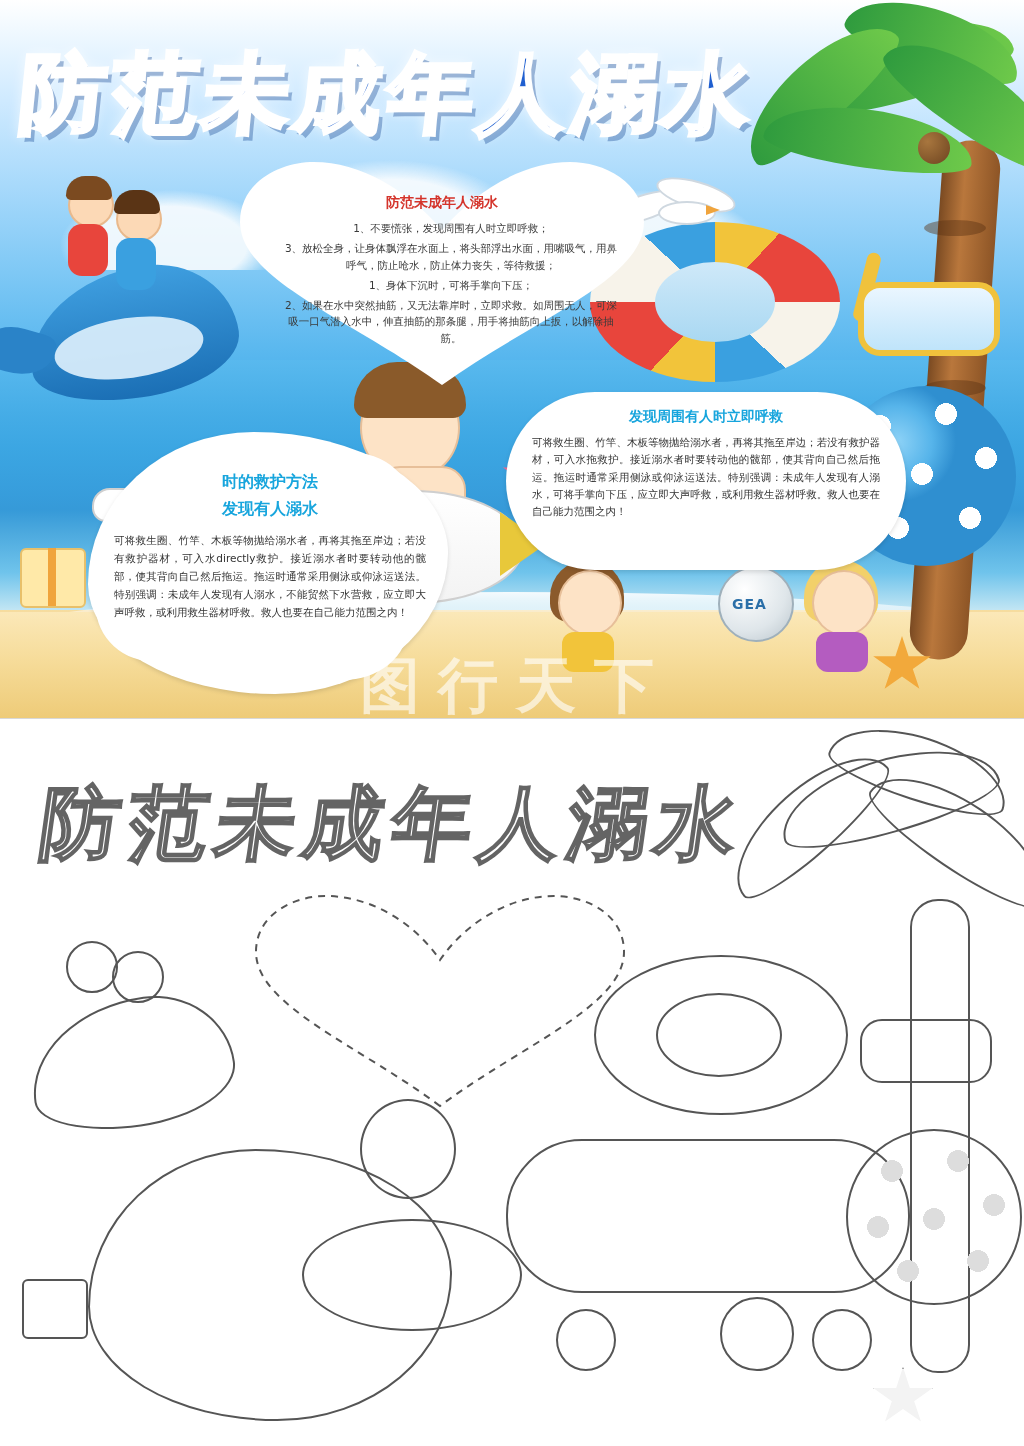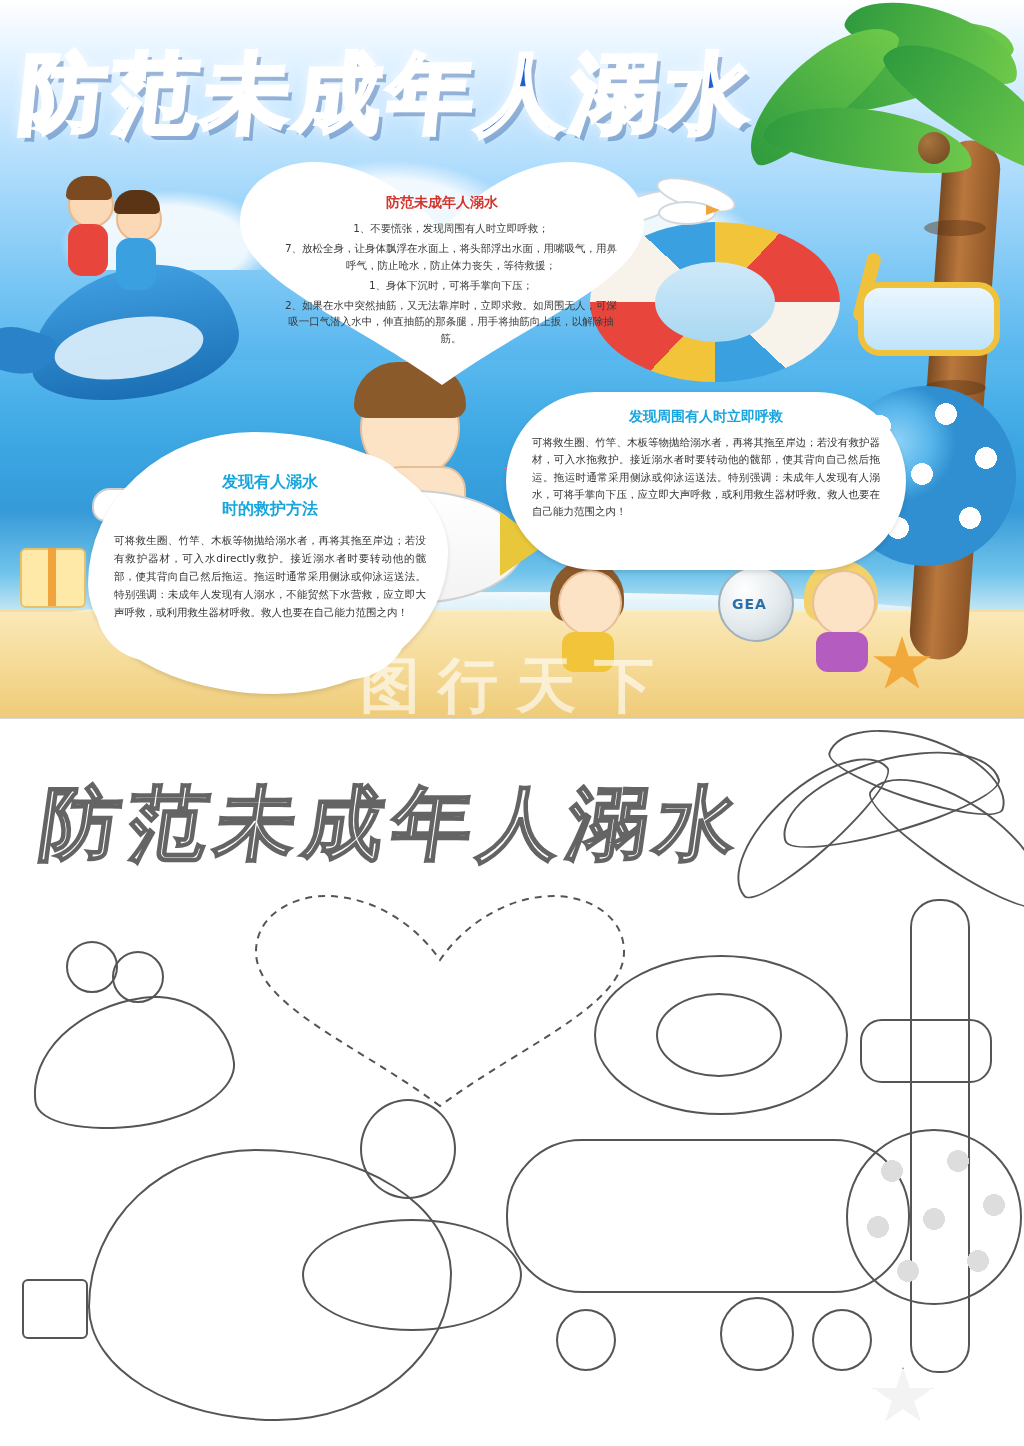--- a/index.html
+++ b/index.html
@@ -372,39 +372,39 @@
       <div class="g-suit-p" style="left:26px;top:72px;"></div>
     </div>
 
     <div class="title">防范未成年人溺水</div>
 
     <div class="heart">
       <div class="shape"></div>
       <div class="inner">
         <div class="hd">防范未成年人溺水</div>
         <p>1、不要慌张，发现周围有人时立即呼救；</p>
-        <p>7、放松全身，让身体飘浮在水面上，将头部浮出水面，用嘴吸气，用鼻呼气，防止呛水，防止体力丧失，等待救援；</p>
+        <p>3、放松全身，让身体飘浮在水面上，将头部浮出水面，用嘴吸气，用鼻呼气，防止呛水，防止体力丧失，等待救援；</p>
         <p>1、身体下沉时，可将手掌向下压；</p>
         <p>2、如果在水中突然抽筋，又无法靠岸时，立即求救。如周围无人，可深吸一口气潜入水中，伸直抽筋的那条腿，用手将抽筋向上扳，以解除抽筋。</p>
       </div>
     </div>
 
     <div class="cloudbox">
       <div class="shape"></div>
       <div class="bump b1"></div>
       <div class="bump b2"></div>
       <div class="bump b3"></div>
       <div class="bump b4"></div>
       <div class="bump b5"></div>
       <div class="bump b6"></div>
       <div class="bump b7"></div>
       <div class="inner">
         <div class="hd">
+          <div>时的救护方法</div>
           <div>发现有人溺水</div>
-          <div>时的救护方法</div>
         </div>
         <p>可将救生圈、竹竿、木板等物抛给溺水者，再将其拖至岸边；若没有救护器材，可入水directly救护。接近溺水者时要转动他的髋部，使其背向自己然后拖运。拖运时通常采用侧泳或仰泳运送法。特别强调：未成年人发现有人溺水，不能贸然下水营救，应立即大声呼救，或利用救生器材呼救。救人也要在自己能力范围之内！</p>
       </div>
     </div>
 
     <div class="dotball"></div>
     <div class="rbox">
       <div class="hd">发现周围有人时立即呼救</div>
       <p>可将救生圈、竹竿、木板等物抛给溺水者，再将其拖至岸边；若没有救护器材，可入水拖救护。接近溺水者时要转动他的髋部，使其背向自己然后拖运。拖运时通常采用侧泳或仰泳运送法。特别强调：未成年人发现有人溺水，可将手掌向下压，应立即大声呼救，或利用救生器材呼救。救人也要在自己能力范围之内！</p>
     </div>

